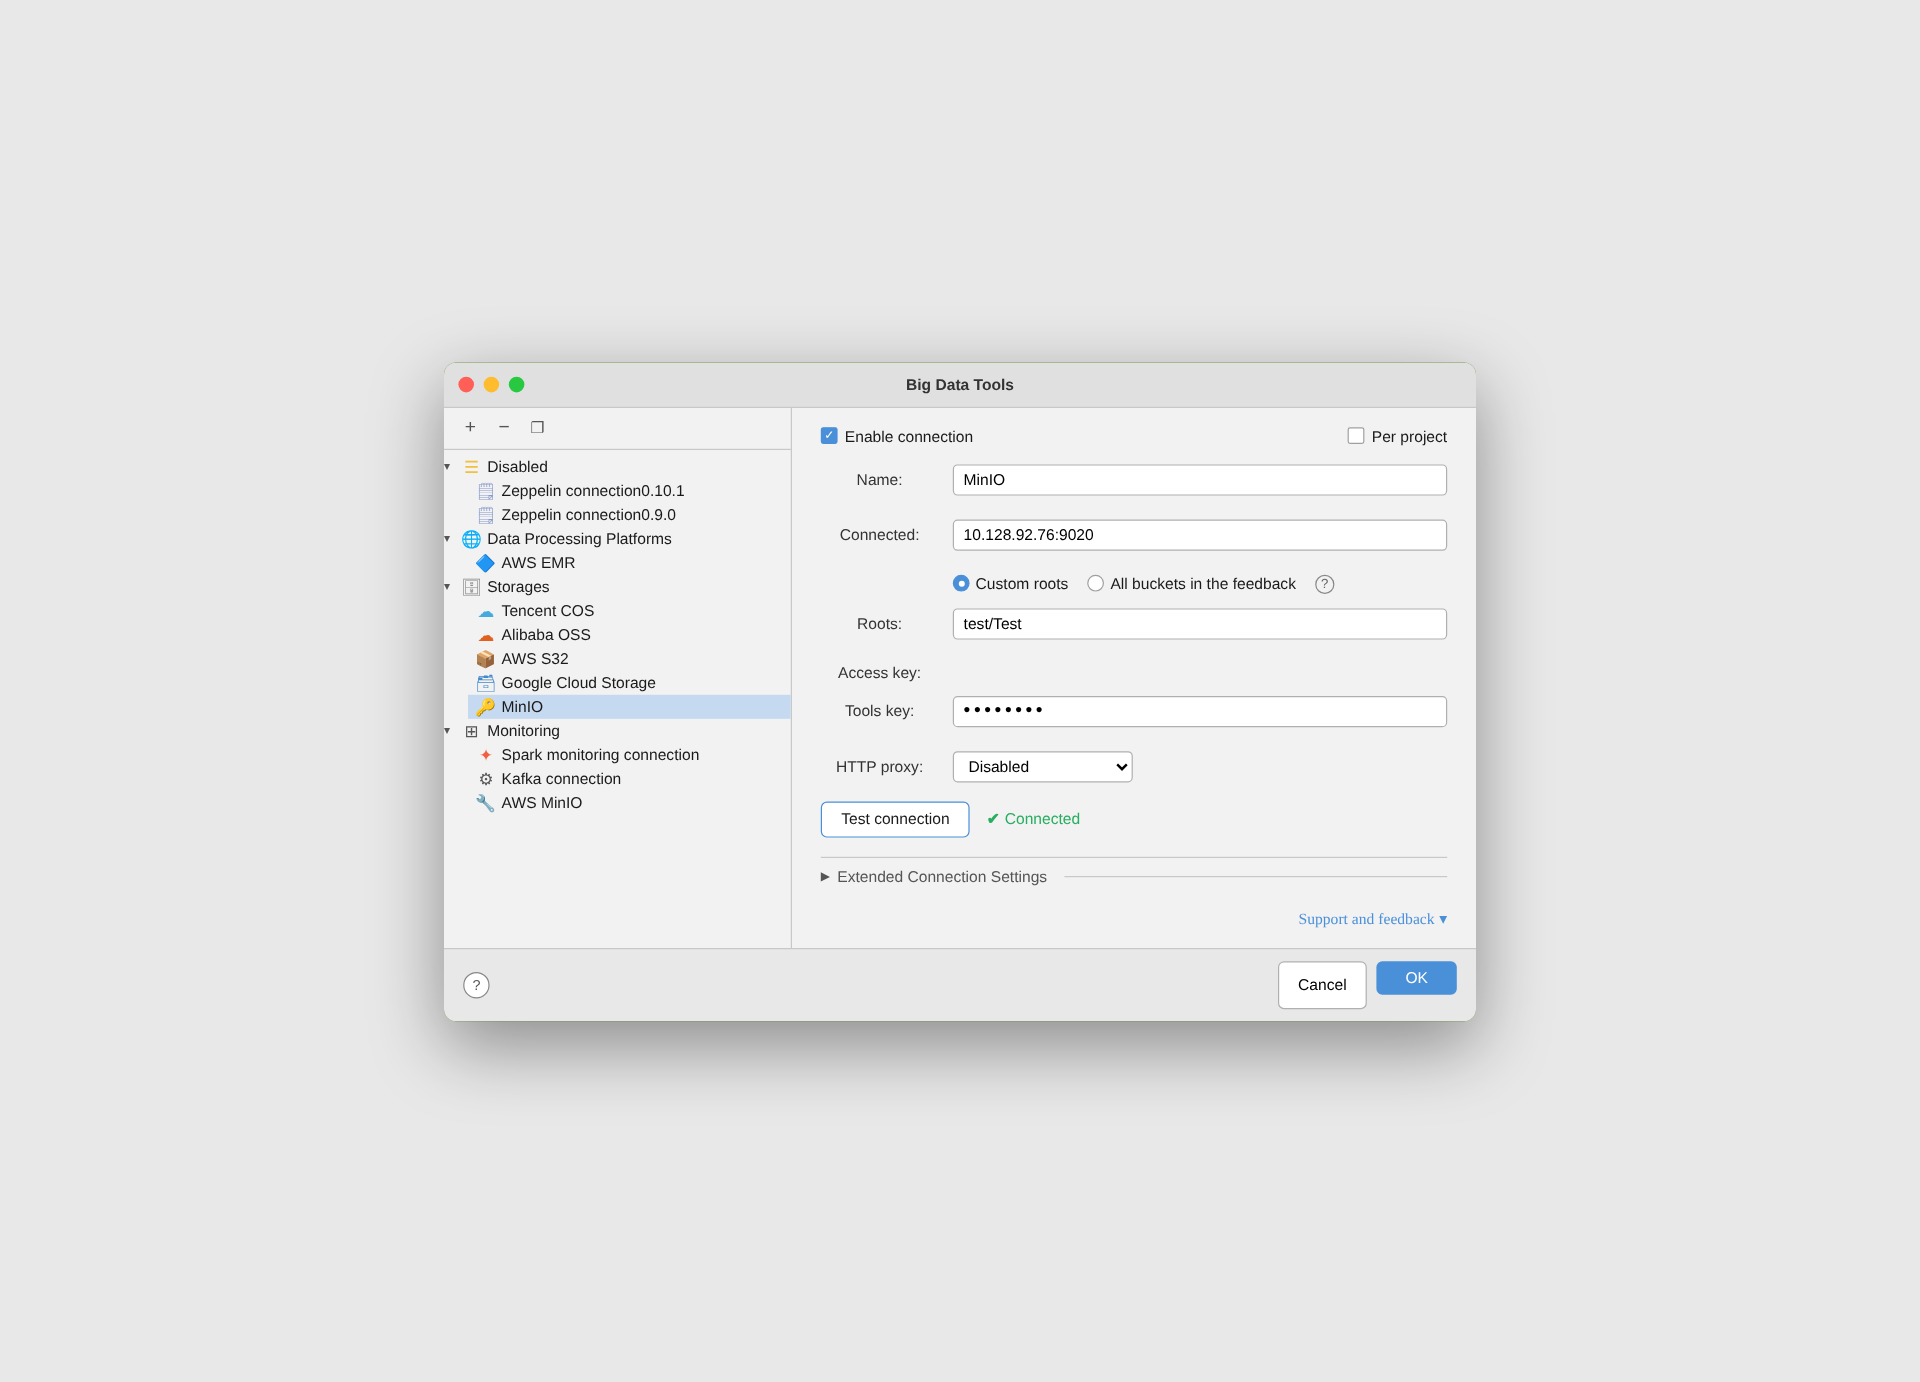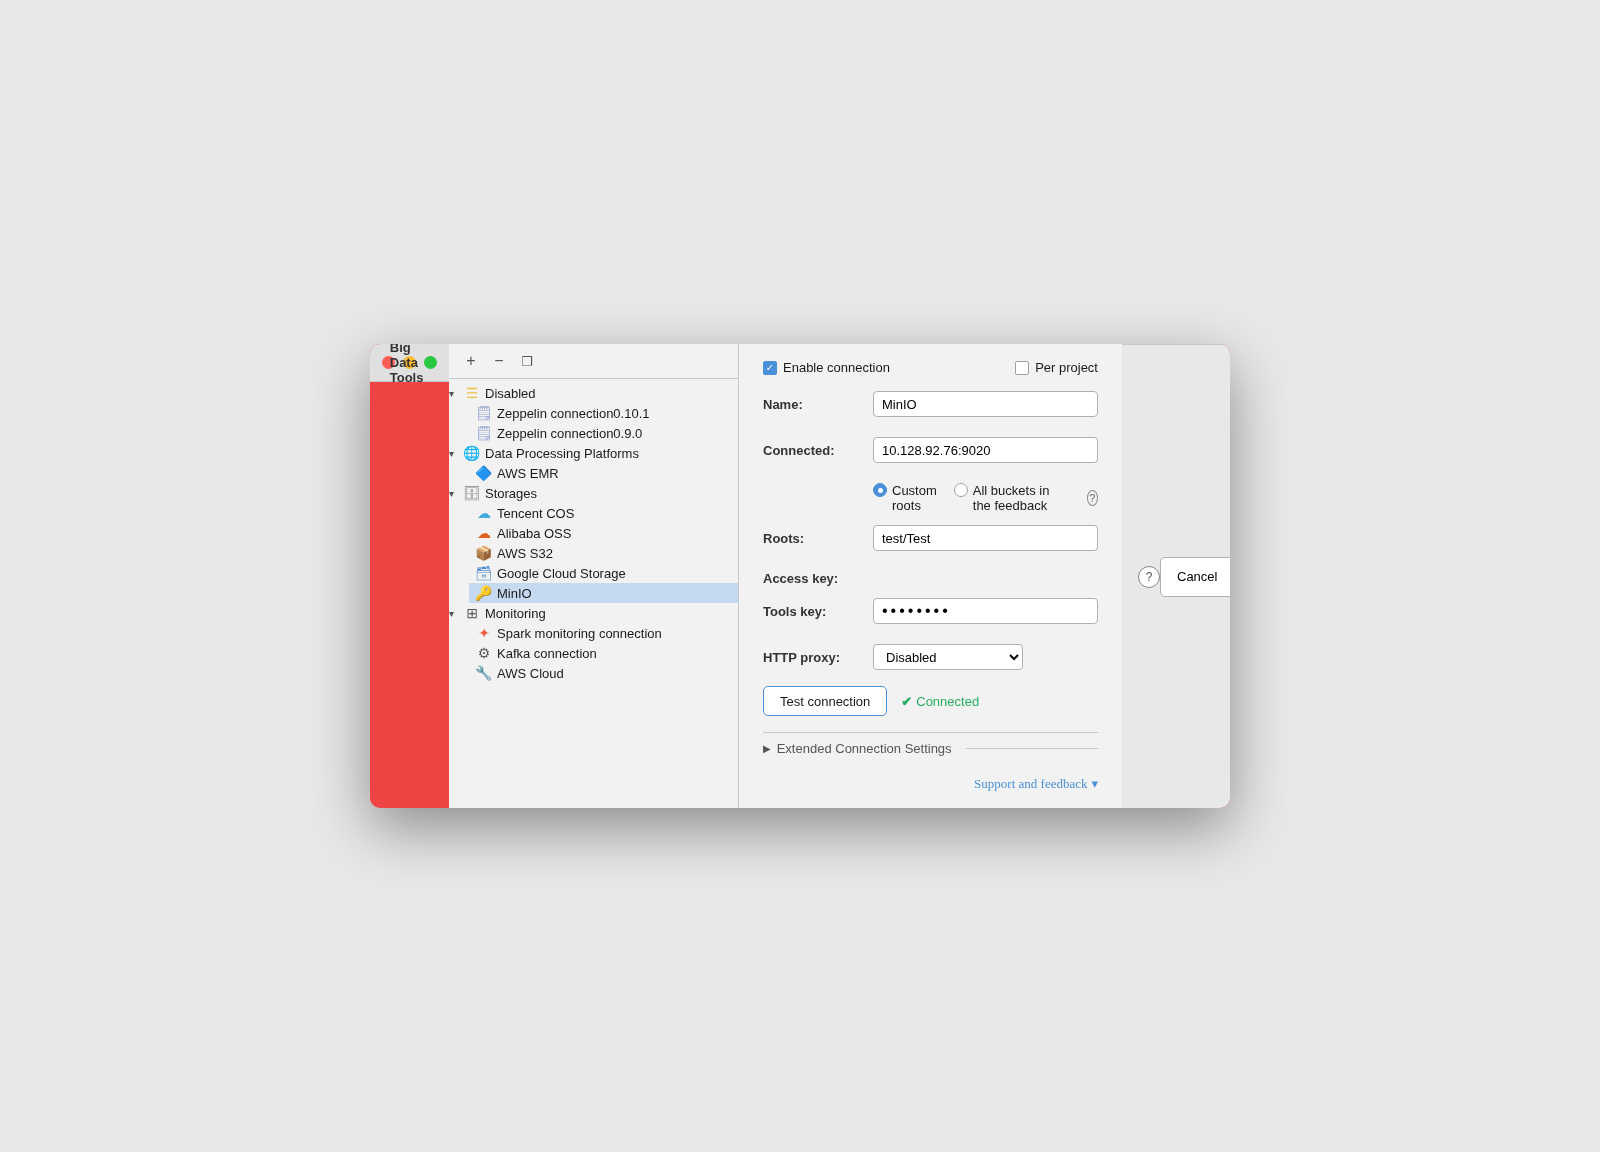--- a/index.html
+++ b/index.html
@@ -8,26 +8,26 @@
       font-size: 13px;
       background: #e8e8e8;
       display: flex;
       justify-content: center;
       align-items: center;
       min-height: 100vh;
       color: #1a1a1a;
     }
     .window {
       width: 860px;
-      background: #ef4444;
+      background: #4d7c0f;
       border-radius: 10px;
       box-shadow: 0 20px 60px rgba(0,0,0,0.4);
       overflow: hidden;
       display: flex;
-      flex-direction: row;
+      flex-direction: column;
     }
     .titlebar {
       background: #e0e0e0;
       height: 38px;
       display: flex;
       align-items: center;
       padding: 0 12px;
       border-bottom: 1px solid #c8c8c8;
       position: relative;
     }
@@ -132,25 +132,24 @@
       align-items: center;
       gap: 6px;
     }
     .form-row {
       display: flex;
       align-items: center;
       margin-bottom: 12px;
     }
     .form-label {
       width: 110px;
-      text-align: left;
+      text-align: center;
       padding-right: 12px;
       flex-shrink: 0;
       color: #333;
-      font-weight: bold;
     }
     .form-input {
       flex: 1;
       height: 26px;
       border: 1px solid #b0b0b0;
       border-radius: 4px;
       padding: 0 8px;
       font-size: 13px;
       background: white;
       outline: none;
@@ -442,21 +441,21 @@
           <div class="tree-item">
             <span class="icon icon-spark">✦</span>
             <span>Spark monitoring connection</span>
           </div>
           <div class="tree-item">
             <span class="icon icon-kafka">⚙</span>
             <span>Kafka connection</span>
           </div>
           <div class="tree-item">
             <span class="icon icon-glue">🔧</span>
-            <span>AWS Cloud</span>
+            <span>AWS MinIO</span>
           </div>
         </div>
       </div>
     </div>
 
     <div class="panel">
 
       <div class="enable-row">
         <label class="cb-wrap">
           <div class="cb-box">

